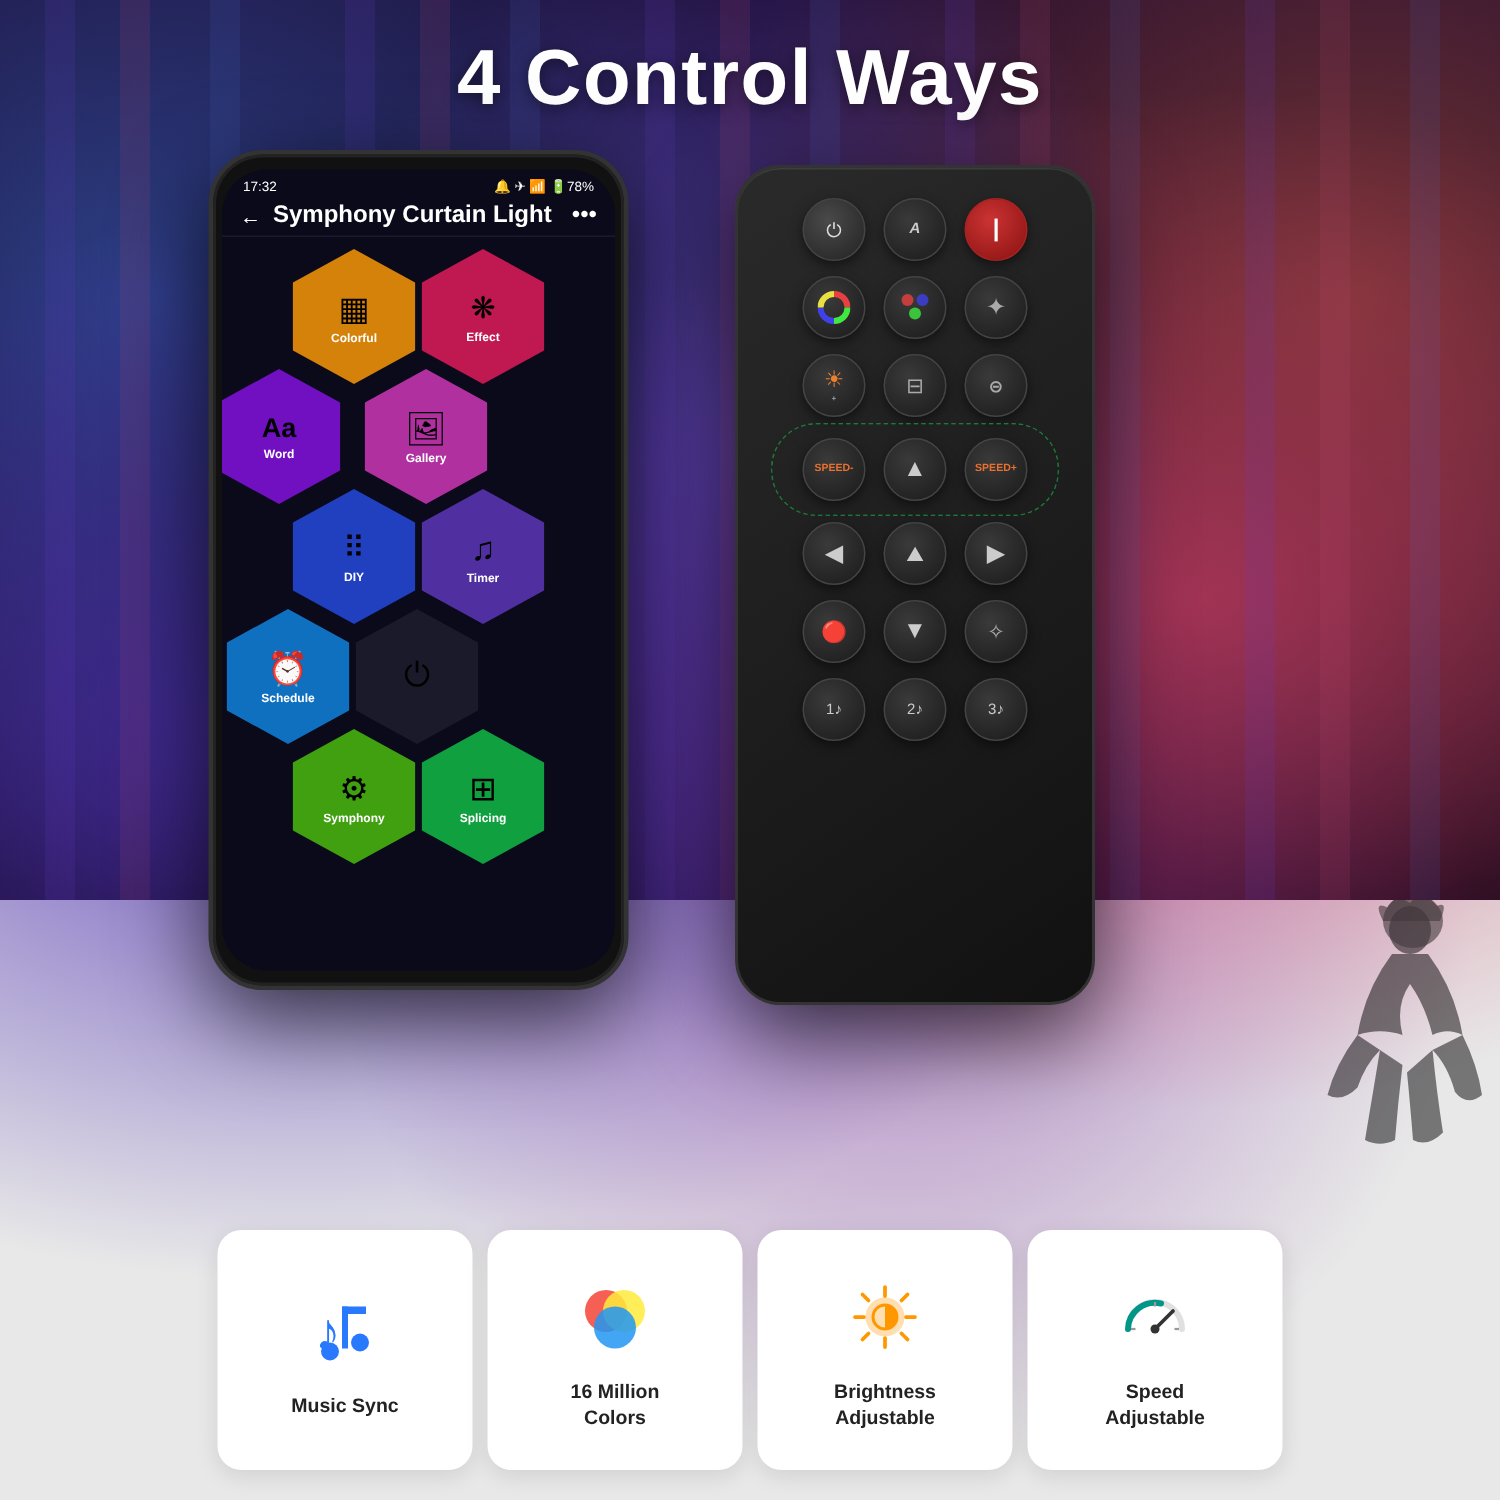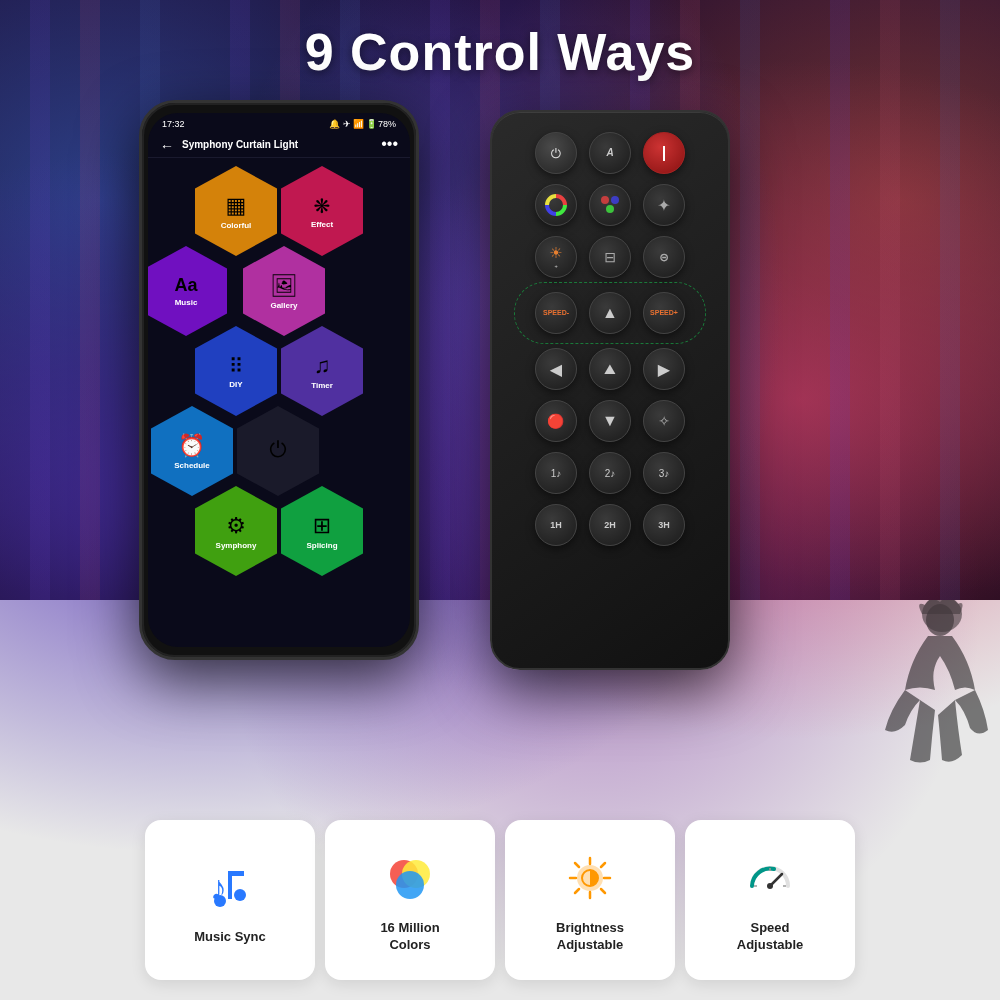--- a/index.html
+++ b/index.html
@@ -95,21 +95,21 @@
       padding: 4px 12px;
       border-bottom: 1px solid #1a1a2e;
     }
     .phone-nav-back {
       color: #fff;
       font-size: 14px;
       margin-right: 8px;
     }
     .phone-nav-title {
       color: #fff;
-      font-size: 10px;
+      font-size: 16px;
       font-weight: bold;
       flex: 1;
     }
     .phone-nav-more {
       color: #fff;
       font-size: 16px;
     }
 
     
     .hex-grid {
@@ -272,21 +272,21 @@
       font-size: 6px;
       color: #aaa;
     }
   </style>
 </head>
 <body>
 
 <div class="bg"></div>
 <div class="aurora-streaks"></div>
 
-<div class="title">9 Control Ways</div>
+<div class="title">4 Control Ways</div>
 
 <div class="phone-container">
   <div class="phone-outer">
     <div class="phone-screen">
       <div class="phone-status-bar">
         <span>17:32</span>
         <span>🔔 ✈ 📶 🔋78%</span>
       </div>
       <div class="phone-nav-bar">
         <span class="phone-nav-back">←</span>
@@ -303,21 +303,21 @@
           </div>
           <div class="hex" style="background:#c01850;">
             <span class="hex-icon" style="font-size:20px;">❋</span>
             <span class="hex-label">Effect</span>
           </div>
         </div>
 
         <div class="hex-row offset" style="margin-left:0px; justify-content:center; gap:16px; transform:translateX(-44px);">
           <div class="hex" style="background:#7010c0;">
             <span class="hex-icon" style="font-size:18px;font-weight:bold;">Aa</span>
-            <span class="hex-label">Music</span>
+            <span class="hex-label">Word</span>
           </div>
           <div class="hex" style="background:#b030a0;">
             <span class="hex-icon">🖼</span>
             <span class="hex-label">Gallery</span>
           </div>
         </div>
 
         <div class="hex-row">
           <div class="hex" style="background:#2040c0;">
             <span class="hex-icon" style="font-size:20px;">⠿</span>
@@ -490,37 +490,20 @@
           <span style="color:#ccc; font-size:10px;">2♪</span>
         </div>
       </div>
       <div class="rbtn">
         <div class="r-inner">
           <span style="color:#ccc; font-size:10px;">3♪</span>
         </div>
       </div>
     </div>
 
-    <div class="remote-row">
-      <div class="rbtn">
-        <div class="r-inner">
-          <span style="color:#ccc; font-size:9px; font-weight:bold;">1H</span>
-        </div>
-      </div>
-      <div class="rbtn">
-        <div class="r-inner">
-          <span style="color:#ccc; font-size:9px; font-weight:bold;">2H</span>
-        </div>
-      </div>
-      <div class="rbtn">
-        <div class="r-inner">
-          <span style="color:#ccc; font-size:9px; font-weight:bold;">3H</span>
-        </div>
-      </div>
-    </div>
 
   </div>
 </div>
 
 <div class="silhouette">
   <svg viewBox="0 0 120 220" width="120" height="220" fill="rgba(0,0,0,0.7)">
     <ellipse cx="70" cy="20" rx="14" ry="16"></ellipse>
     <path d="M58,36 Q40,60 35,90 Q50,85 65,90 Q60,70 70,56 Q80,70 85,90 Q95,85 105,90 Q100,60 82,36 Z"></path>
     <path d="M35,90 Q20,110 15,130 Q25,135 35,125 Q40,110 50,100 Z"></path>
     <path d="M105,90 Q115,110 118,130 Q108,138 100,128 Q95,110 85,100 Z"></path>

